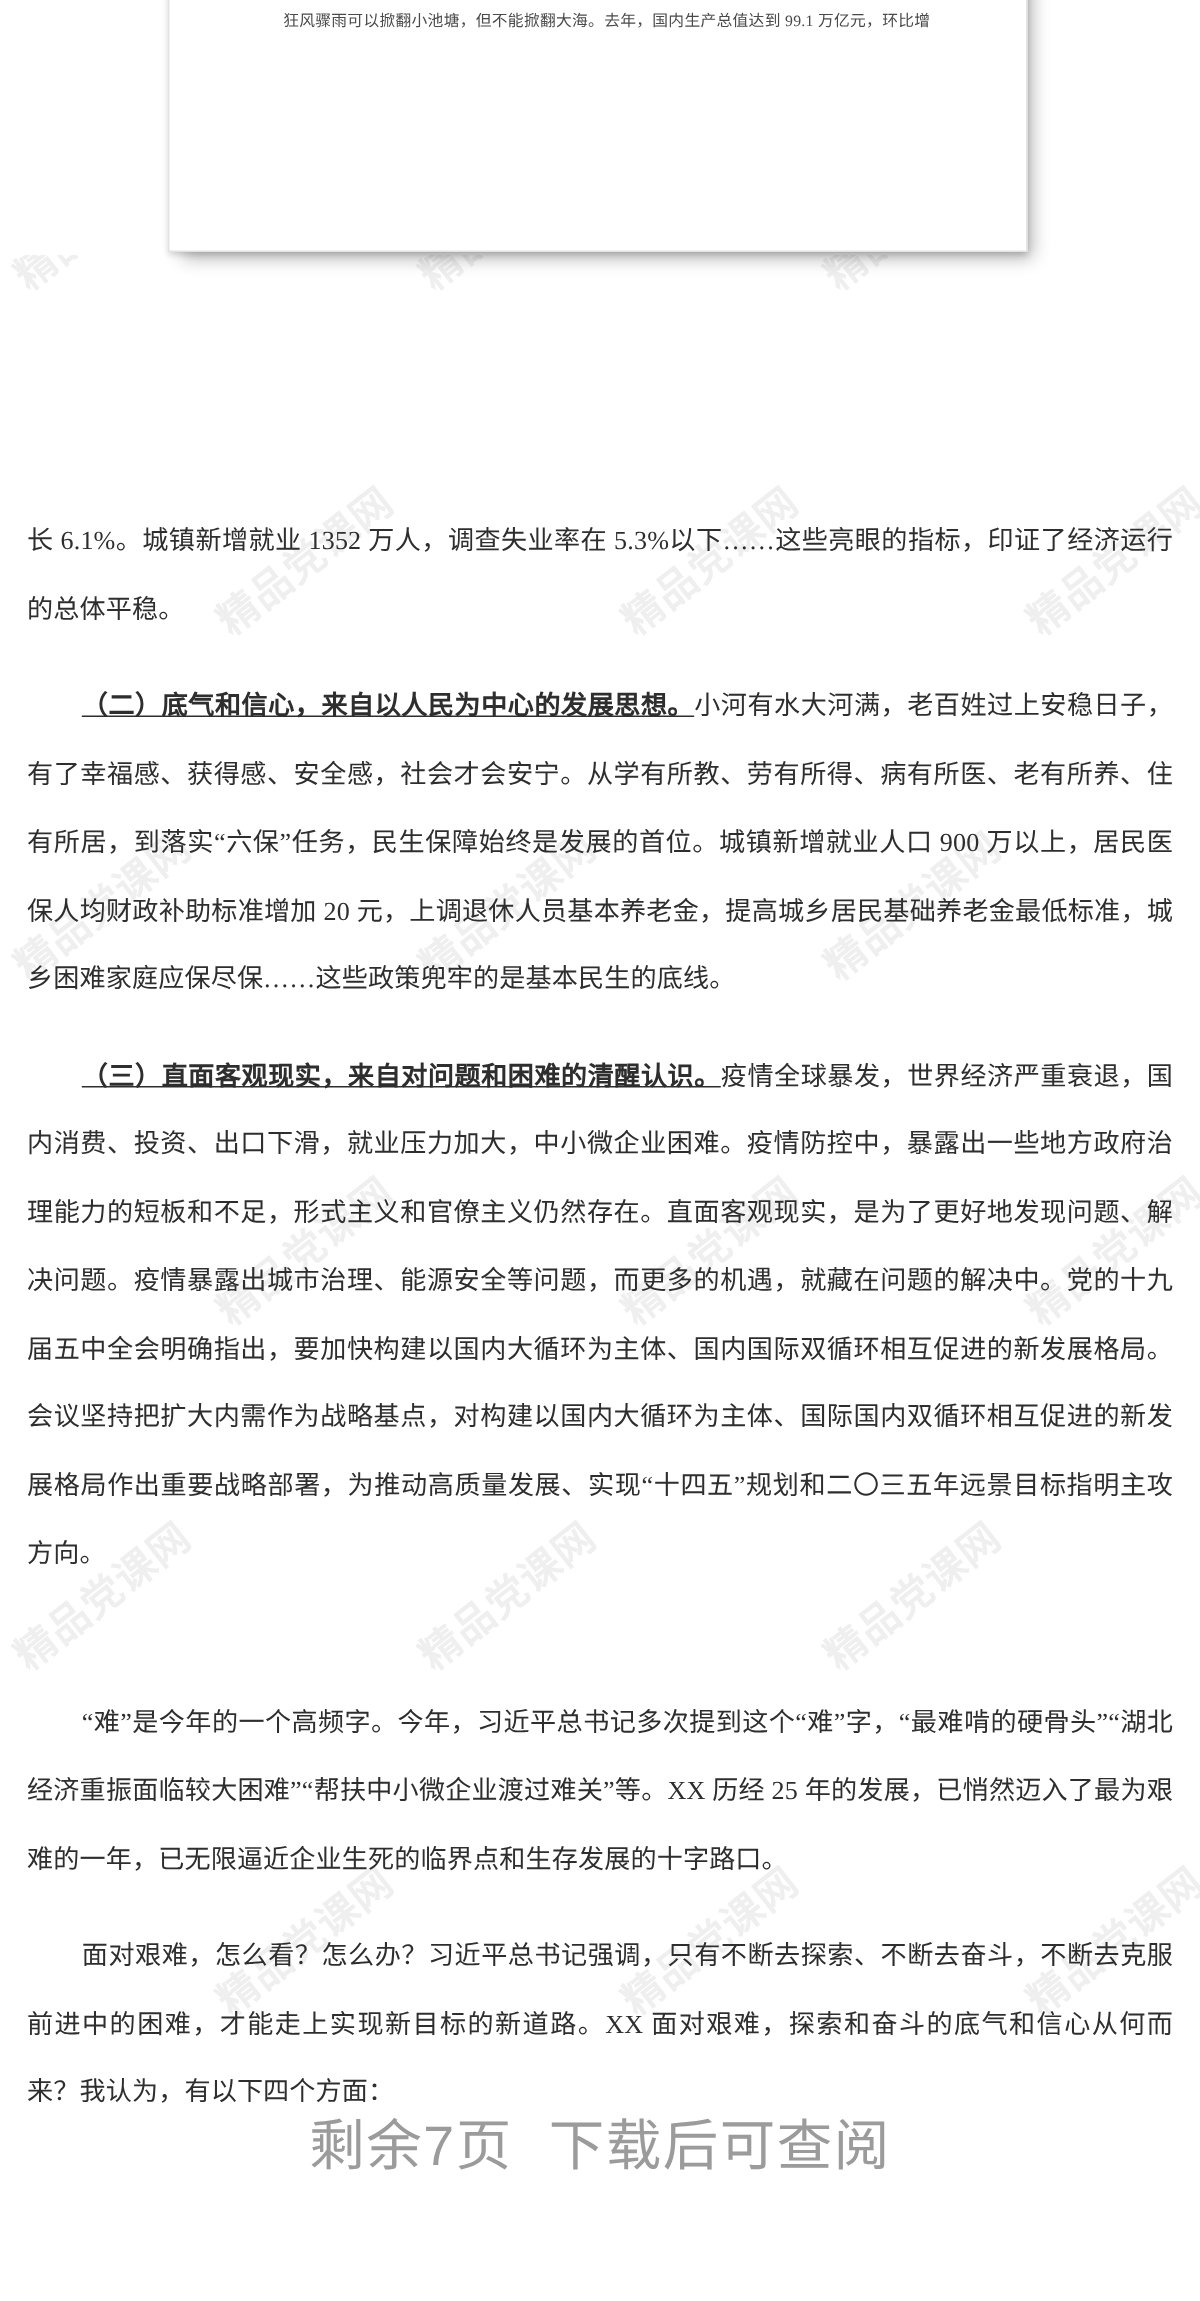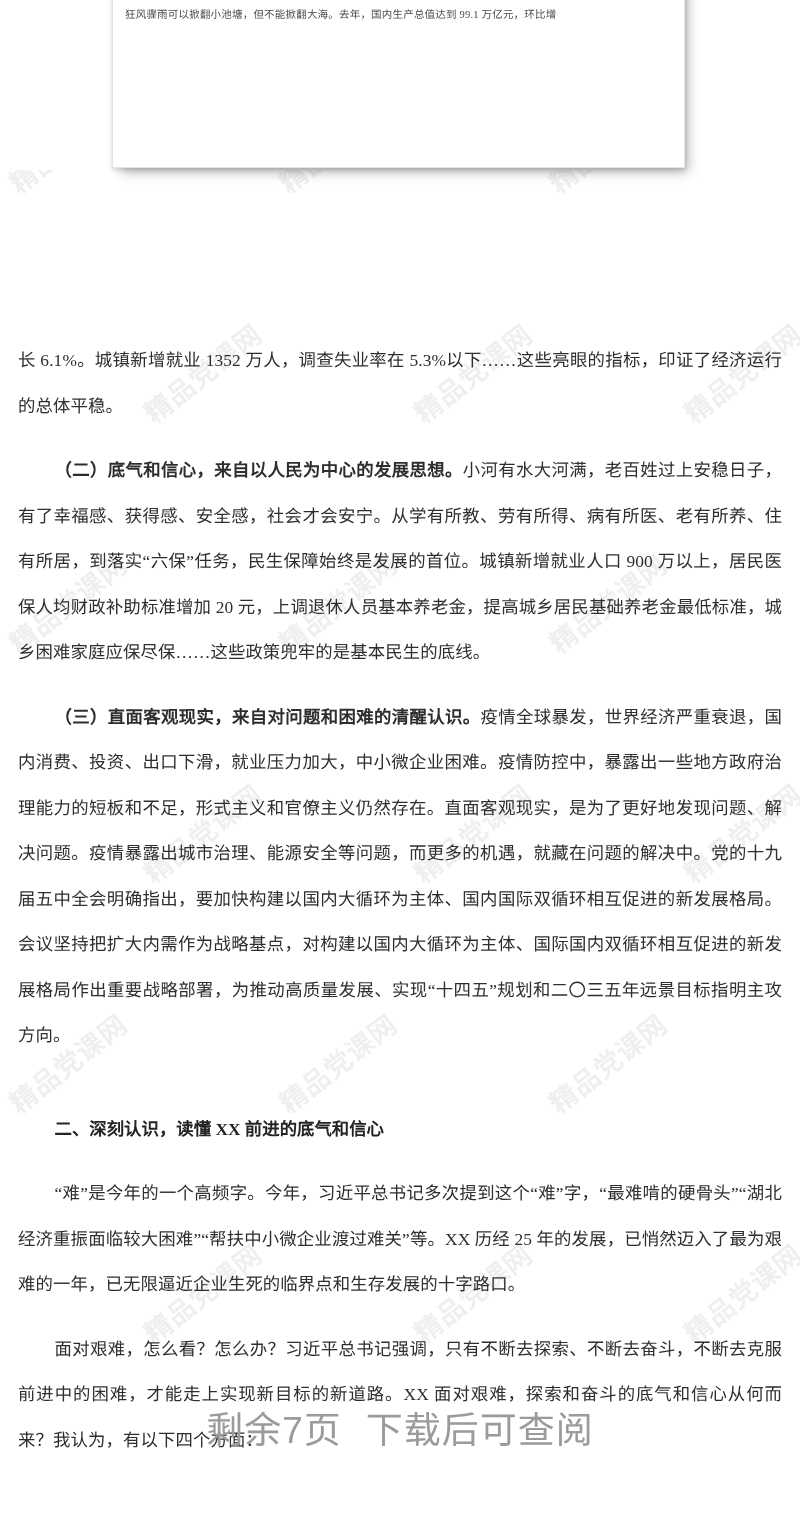--- a/index.html
+++ b/index.html
@@ -31,20 +31,21 @@
                 0 2px 4px rgba(0,0,0,0.14);
     box-sizing: border-box;
     overflow: hidden;
     z-index: 3;
   }
   .page-card-line {
     position: absolute;
     left: 12px;
     right: 0;
     top: 124px;
+    text-align: center;
     font-size: 10.5px;
     line-height: 16px;
     letter-spacing: 0.2px;
     color: #4a4a4a;
     white-space: nowrap;
     font-family: "Liberation Serif", "DejaVu Serif", serif;
   }
 
   
   .watermark-layer {
@@ -85,20 +86,21 @@
     margin: 0;
     color: #2e2e2e;
     letter-spacing: 0.1px;
     font-family: "Liberation Serif", "DejaVu Serif", serif;
   }
   .para.indent {
     text-indent: 2.1em;
   }
   .para b, .para .bold {
     font-weight: 700;
+    text-decoration: underline;
   }
   .heading {
     font-size: 17.4px;
     line-height: 45.5px;
     font-weight: 700;
     text-indent: 2.1em;
     margin: 0;
     color: #242424;
     font-family: "Liberation Serif", "DejaVu Serif", serif;
   }
@@ -162,21 +164,20 @@
 
   <div class="gap-sm"></div>
 
   <p class="para indent"><b class="bold">（三）直面客观现实，来自对问题和困难的清醒认识。</b><span>疫情全球暴发，世界经济严重衰退，国内消费、投资、出口下滑，就业压力加大，中小微企业困难。疫情防控中，暴露出一些地方政府治理能力的短板和不足，形式主义和官僚主义仍然存在。直面客观现实，是为了更好地发现问题、解决问题。疫情暴露出城市治理、能源安全等问题，而更多的机遇，就藏在问题的解决中。党的十九届五中全会明确指出，要加快构建以国内大循环为主体、国内国际双循环相互促进的新发展格局。会议坚持把扩大内需作为战略基点，对构建以国内大循环为主体、国际国内双循环相互促进的新发展格局作出重要战略部署，为推动高质量发展、实现“十四五”规划和二〇三五年远景目标指明主攻方向。</span></p>
 
   <div class="gap-md"></div>
 
 
   <div class="gap-md"></div>
 
-  <p class="heading">二、深刻认识，读懂 XX 前进的底气和信心</p>
 
   <div class="gap-sm"></div>
 
   <p class="para indent">“难”是今年的一个高频字。今年，习近平总书记多次提到这个“难”字，“最难啃的硬骨头”“湖北经济重振面临较大困难”“帮扶中小微企业渡过难关”等。XX 历经 25 年的发展，已悄然迈入了最为艰难的一年，已无限逼近企业生死的临界点和生存发展的十字路口。</p>
 
   <div class="gap-sm"></div>
 
   <p class="para indent">面对艰难，怎么看？怎么办？习近平总书记强调，只有不断去探索、不断去奋斗，不断去克服前进中的困难，才能走上实现新目标的新道路。XX 面对艰难，探索和奋斗的底气和信心从何而来？我认为，有以下四个方面：</p>
 
 </div>

